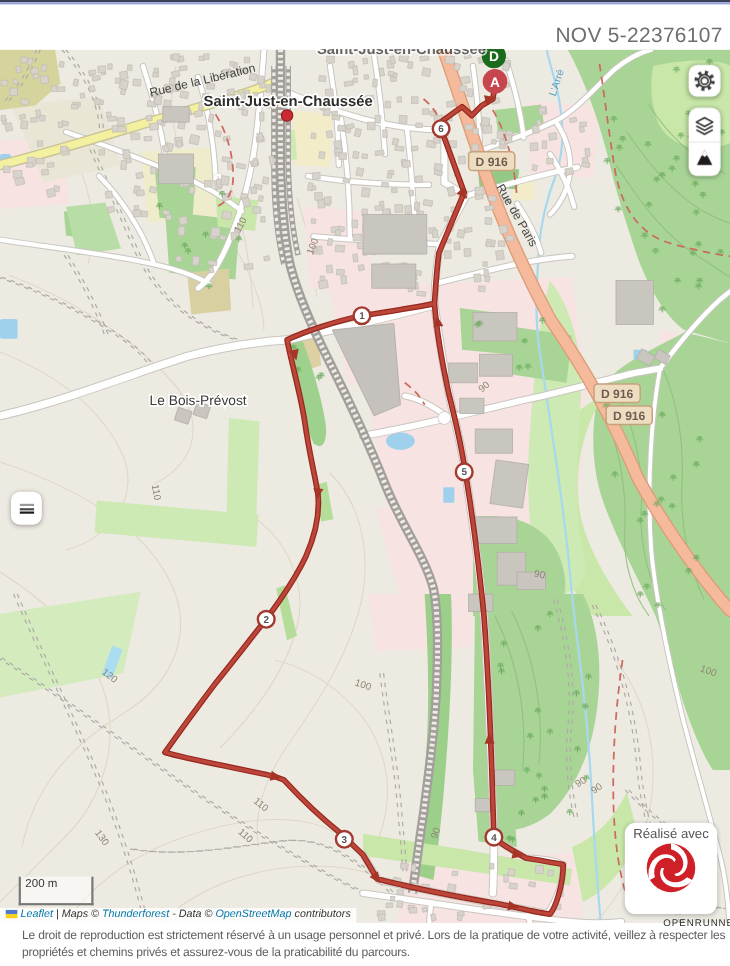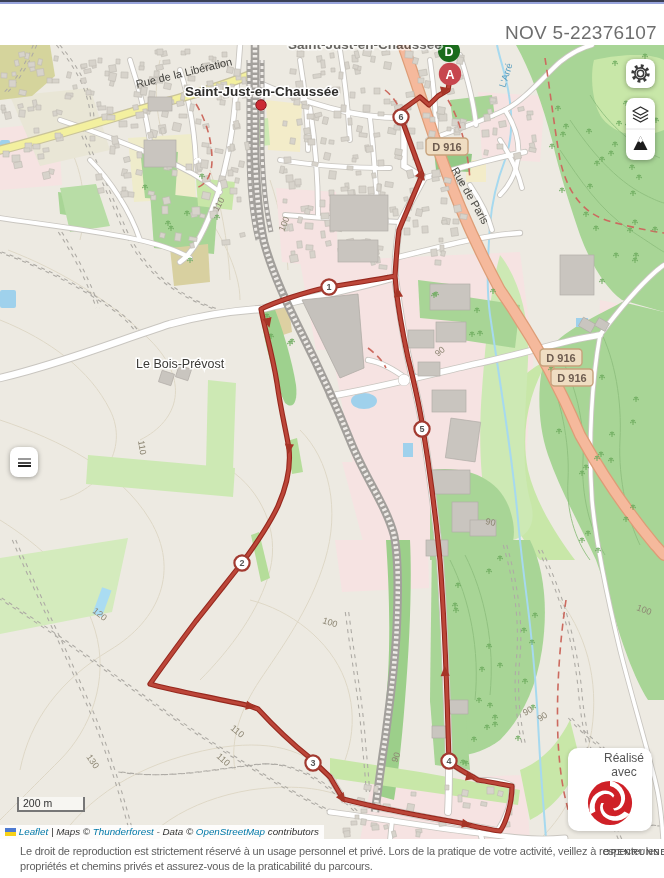--- a/index.html
+++ b/index.html
@@ -7,28 +7,28 @@
          font-family:"Liberation Sans", sans-serif; background:#ffffff; }
   .hdr-line1 { position:absolute; top:0; left:0; width:664px; height:2px; background:#3a4055; }
   .hdr-line2 { position:absolute; top:2px; left:0; width:664px; height:2px; background:#98a4dc; }
   .hdr-title { position:absolute; top:22px; right:7px; font-size:19px; color:#6e6e6e; letter-spacing:0.3px; }
   #map { position:absolute; top:45px; left:0; width:664px; height:794px; overflow:hidden; }
   .ctl { position:absolute; background:#fff; border-radius:8px; box-shadow:0 1px 5px rgba(0,0,0,0.35); }
   .attr { position:absolute; left:0; top:825px; height:14px; background:rgba(255,255,255,0.85);
           font-size:9.8px; color:#333; padding:1px 5px 0 5px; white-space:nowrap; display:inline-block;font-style:italic; }
   .attr a { color:#0078A8; text-decoration:none; }
   .flag { display:inline-block; width:11px; height:8px; vertical-align:-1px; }
-  .scale { position:absolute; left:17px; top:797px; width:68px; height:15px;
+  .scale { position:absolute; left:17px; top:797px; width:68px; height:26px;
            border:2px solid #777; border-top:none; background:rgba(255,255,255,0.55);
            font-size:10.5px; color:#333; line-height:12px; padding-left:4px; box-sizing:border-box; }
   .disclaimer { position:absolute; left:20px; top:844px; width:658px; font-size:11px;
                 color:#5f5f5f; line-height:14.5px; letter-spacing:-0.2px; }
   .mkbox { position:absolute; right:12px; top:748px; width:84px; height:83px; background:#fff;
            border-radius:10px; text-align:center; box-shadow:0 1px 4px rgba(0,0,0,0.2); }
-  .mkbox .t1 { font-size:12px; color:#555; margin-top:3px;padding-left:28px; }
+  .mkbox .t1 { font-size:12px; color:#555; margin-top:3px; }
   .mkbox .t2 { font-size:8.8px; color:#2f2f2f; letter-spacing:0.9px; margin-top:17px;padding-left:35px; }
 </style>
 </head>
 <body>
 
 <div class="hdr-line1"></div>
 
 <div class="hdr-line2"></div>
 
 <div class="hdr-title">NOV 5-22376107</div>

